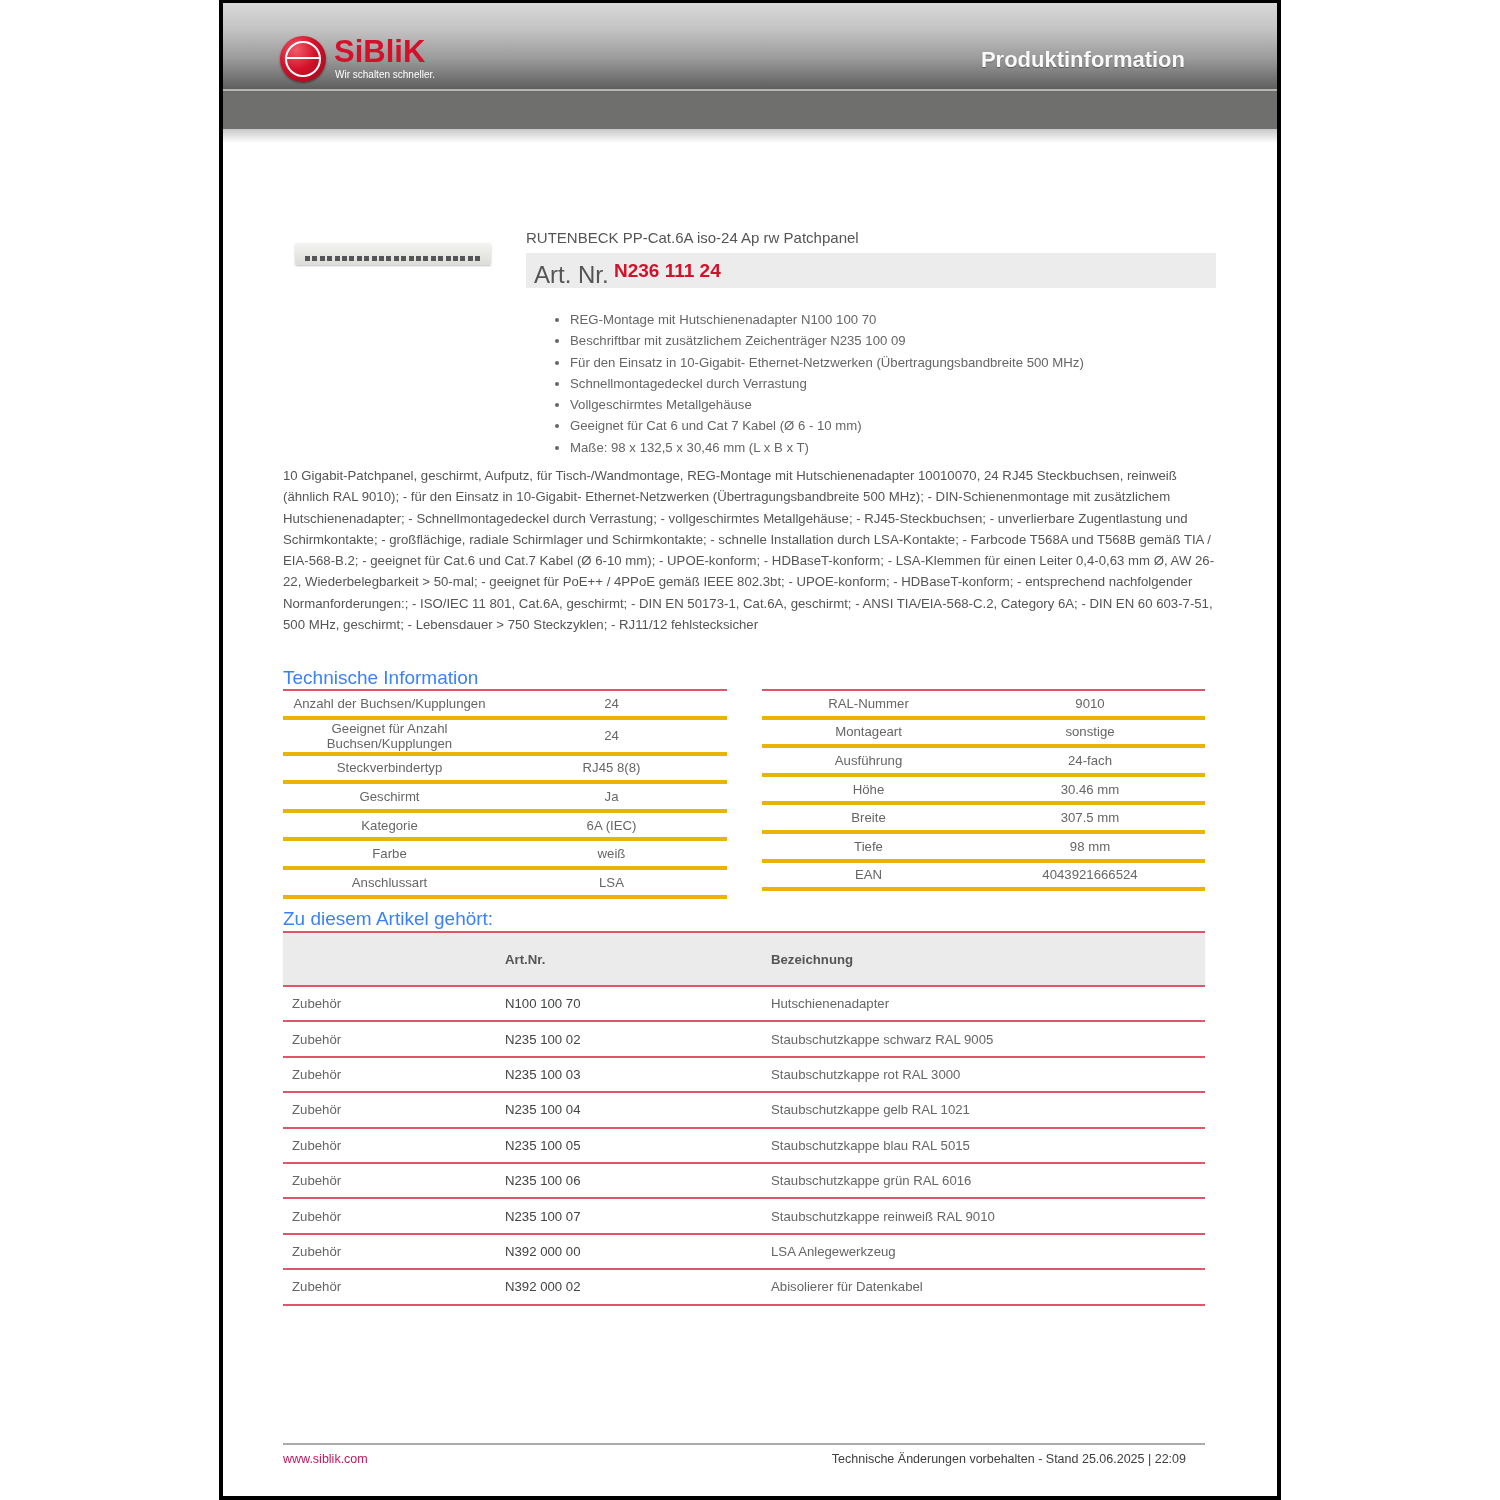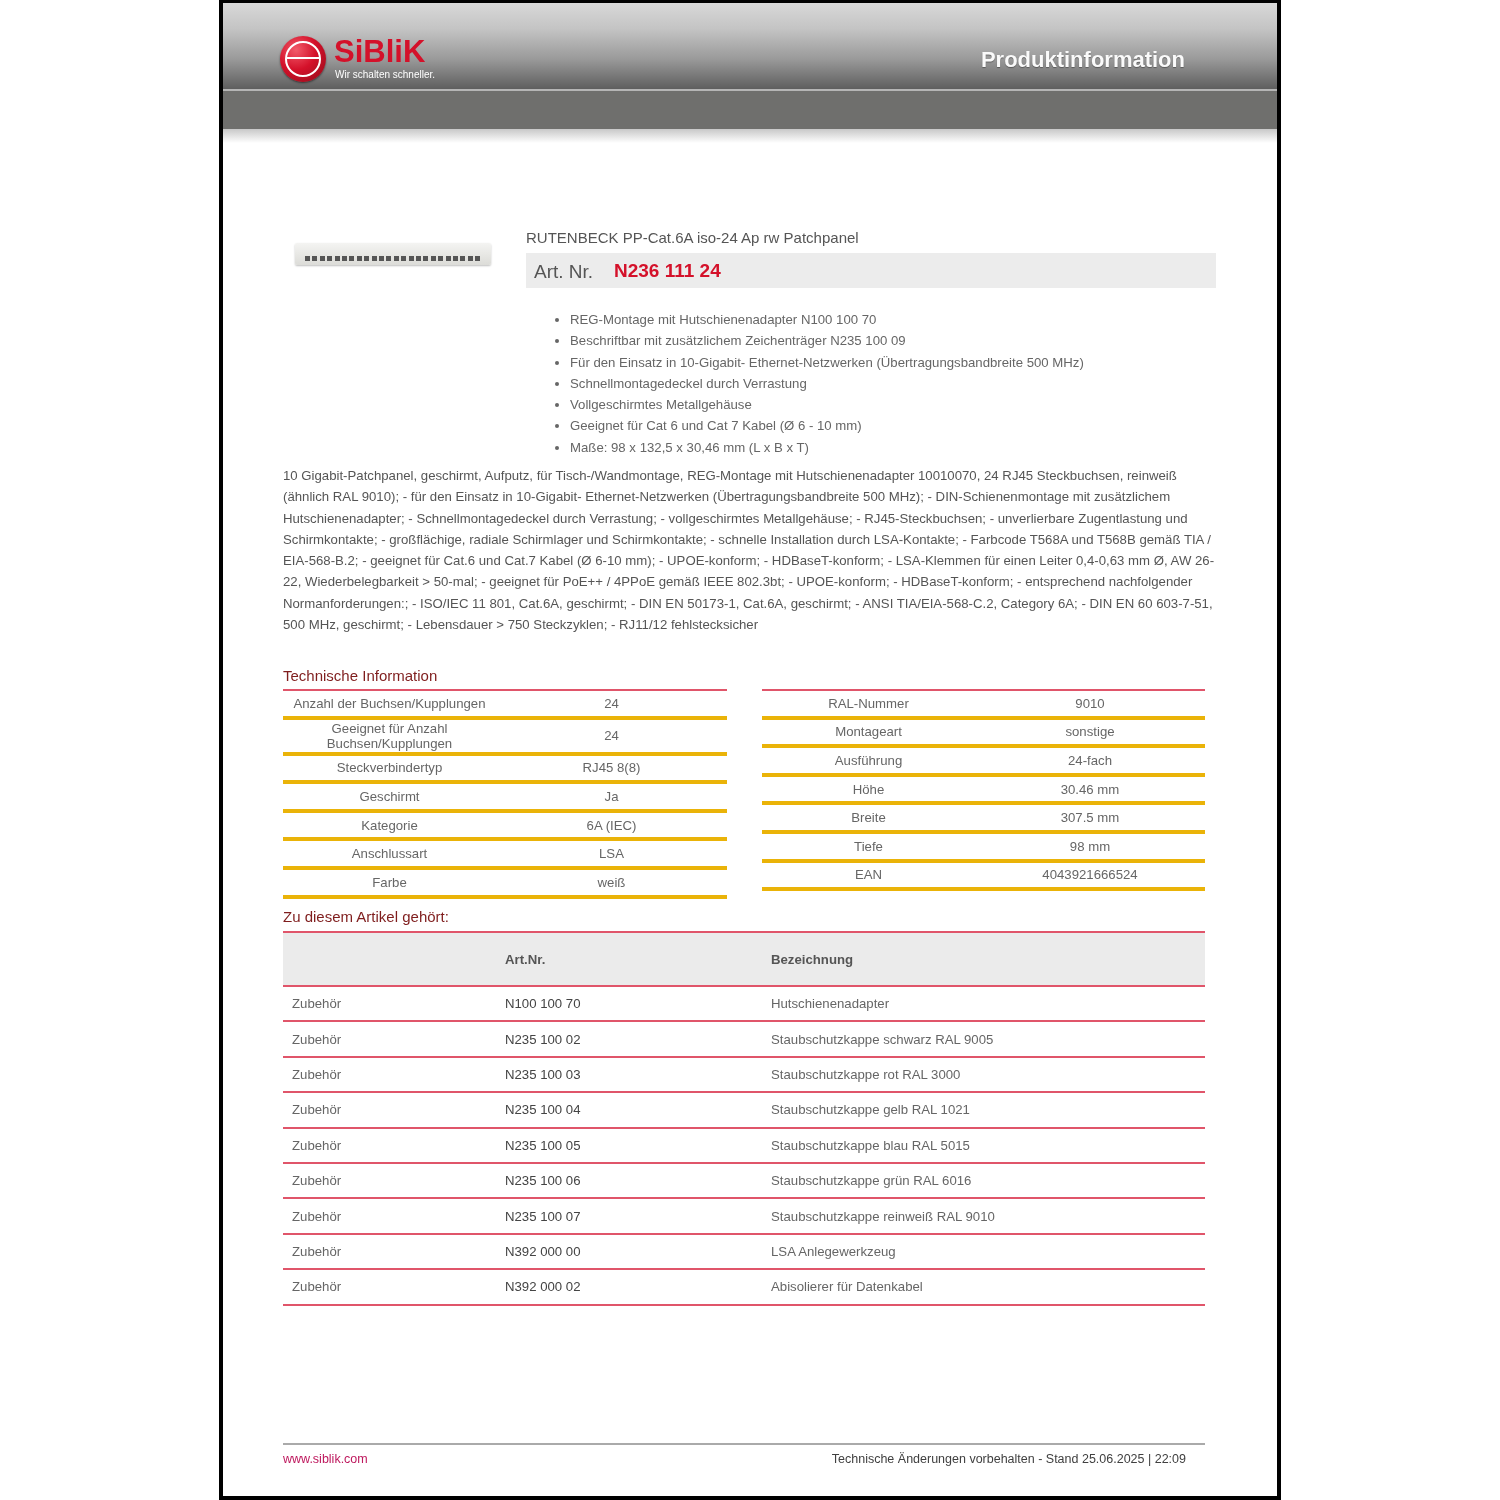--- a/index.html
+++ b/index.html
@@ -19,29 +19,29 @@
   .logo-tag { position:absolute; left:55px; top:33px; font-size:10px; color:#fff; white-space:nowrap; }
   .hdr-title { position:absolute; right:92px; top:44px; font-size:22px; font-weight:bold; color:#fafafa; text-shadow:0 1px 1px rgba(0,0,0,.35); }
 
   .prod-img { position:absolute; left:72px; top:240px; width:196px; height:26px; }
   .prod-body { position:absolute; left:0; top:0; width:196px; height:22px; background:linear-gradient(to bottom,#f4f4f2,#dcdcd8); border-radius:2px; box-shadow:0 1px 2px rgba(0,0,0,.25); }
   .prod-ports { position:absolute; left:10px; top:13px; width:178px; height:5px;
       background:repeating-linear-gradient(to right,#555 0px,#555 5px,transparent 5px,transparent 7.4px); }
 
   .p-title { position:absolute; left:303px; top:226px; font-size:15px; color:#555; }
   .artbar { position:absolute; left:303px; top:250px; width:690px; height:35px; background:#ececec; }
-  .art-label { position:absolute; left:8px; top:8px; font-size:19px; color:#555; }
+  .art-label { position:absolute; left:8px; top:8px; font-size:24px; color:#555; }
   .art-num { position:absolute; left:88px; top:7px; font-size:19px; color:#d4112a; font-weight:bold; }
 
   ul.bullets { position:absolute; left:324px; top:306px; margin:0; padding:0 0 0 23px; font-size:13.2px; line-height:21.3px; color:#666; }
   ul.bullets li { padding-left:0; }
 
   .desc { position:absolute; left:60px; top:462px; width:936px; font-size:13.2px; line-height:21.3px; color:#555; }
 
-  .sec-title { position:absolute; font-size:15px; color:#7f1d1d; }
+  .sec-title { position:absolute; font-size:19px; color:#3b82f6; }
   .tech-tbl { position:absolute; border-collapse:collapse; font-size:13.2px; color:#666; }
   .tech-tbl td { border-bottom:4px solid #eab308; padding:0 9px; vertical-align:middle; height:24.6px;text-align:center; }
   .tech-tbl tr:first-child td { border-top:2px solid #e0556a; }
   .tech-tbl td.l { width:195px; line-height:15px; }
   .tl { left:60px; top:686px; width:444px; }
   .tr { left:539px; top:686px; width:443px; }
   .tr td.l { width:195px; }
 
   .acc { position:absolute; left:60px; top:928px; width:922px; border-collapse:collapse; font-size:13.2px; color:#666; }
   .acc th { background:#ebebeb; text-align:left; font-weight:bold; font-size:13.2px; color:#555; height:24px; padding:14px 9px; border-top:2px solid #e0556a; border-bottom:2px solid #e0556a; }
@@ -110,26 +110,26 @@
         </tr>
     <tr>
           <td class="l">Geschirmt</td>
           <td>Ja</td>
         </tr>
     <tr>
           <td class="l">Kategorie</td>
           <td>6A (IEC)</td>
         </tr>
     <tr>
+          <td class="l">Farbe</td>
+          <td>weiß</td>
+        </tr>
+    <tr>
           <td class="l">Anschlussart</td>
           <td>LSA</td>
-        </tr>
-    <tr>
-          <td class="l">Farbe</td>
-          <td>weiß</td>
         </tr>
   </tbody>
     </table>
 
   <table class="tech-tbl tr">
     <tbody>
         <tr>
           <td class="l">RAL-Nummer</td>
           <td>9010</td>
         </tr>

